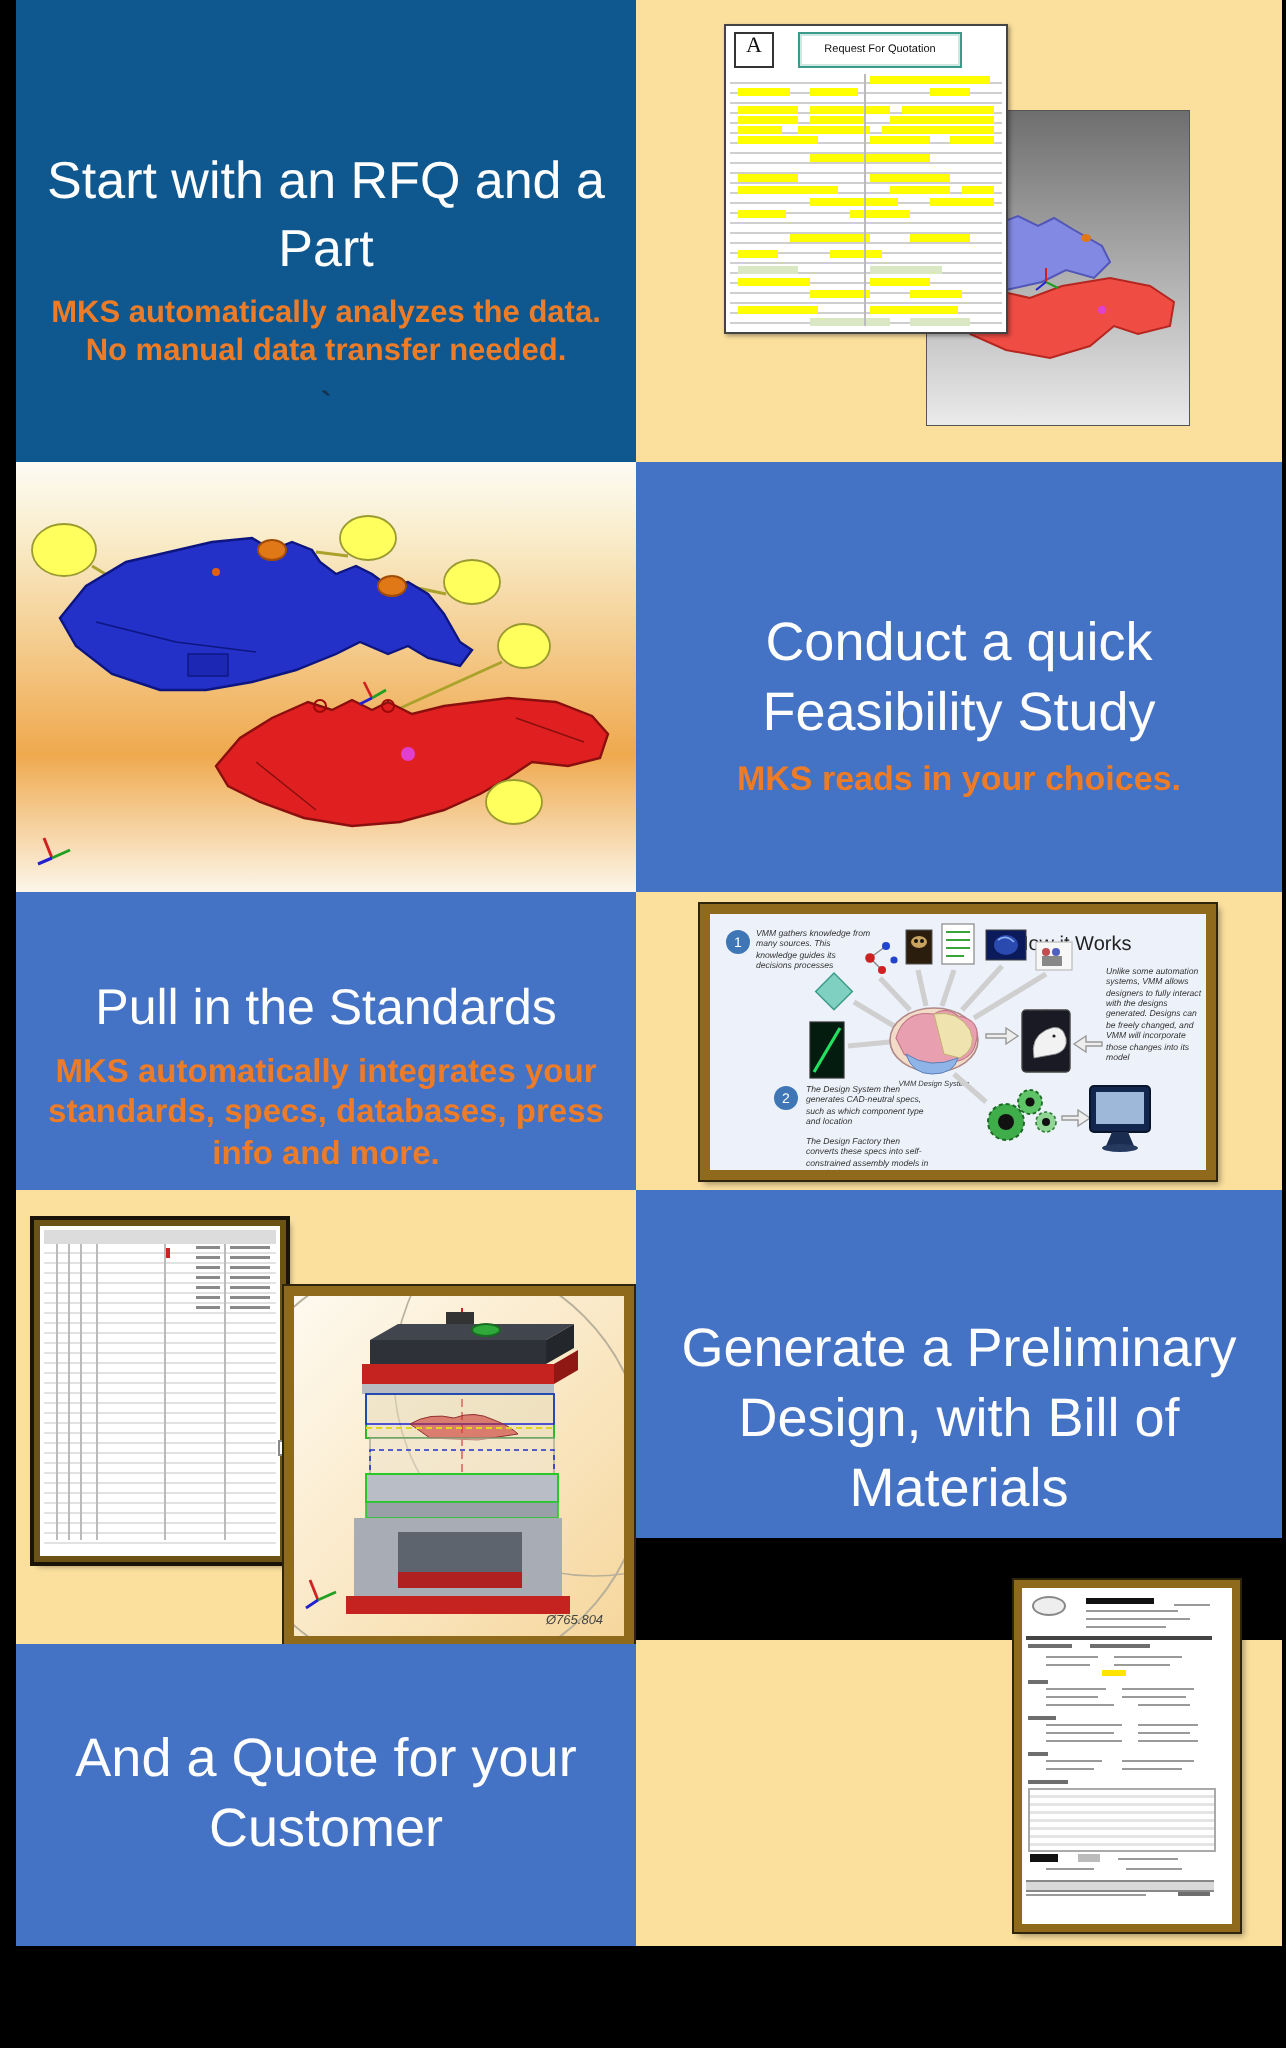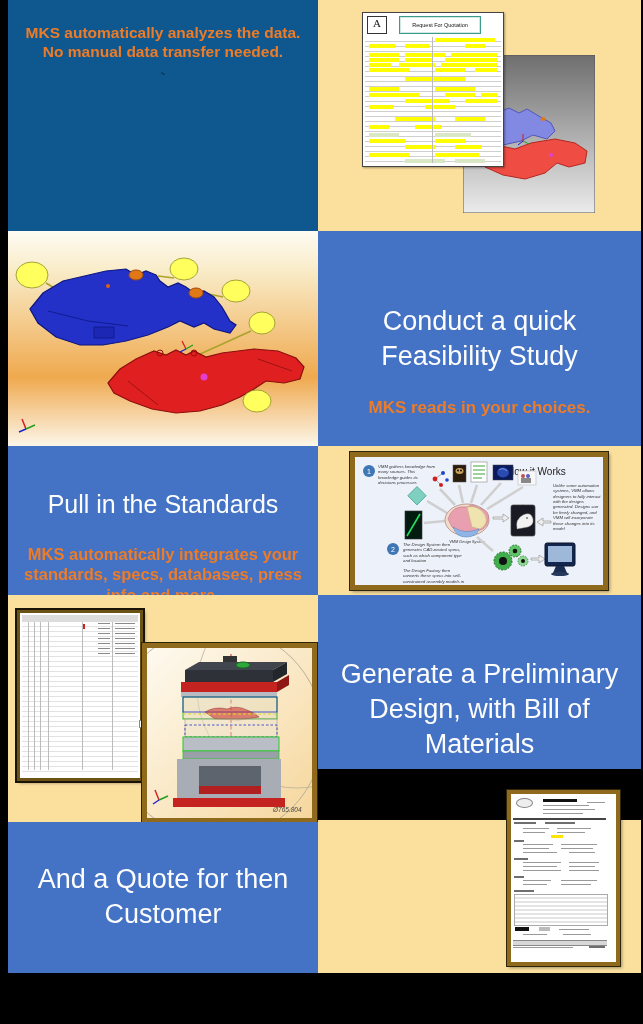--- a/index.html
+++ b/index.html
@@ -5,21 +5,21 @@
   html,body{margin:0;padding:0;background:#000;}
   body{width:643px;height:1024px;position:relative;overflow:hidden;
        font-family:"Liberation Sans",sans-serif;}
   .abs{position:absolute;}
   #canvas{position:absolute;left:8px;top:0;width:633px;height:973px;background:#000;}
   .cell{position:absolute;overflow:visible;}
   .blue-dark{background:#0f588f;}
   .blue-light{background:#4472c4;}
   .cream{background:#fadf9d;}
   .step-title{color:#fdfdfd;text-align:center;line-height:1.3;}
-  .step-sub{color:#ed7c28;font-weight:bold;text-align:center;line-height:1.25;margin-top:23px;}
+  .step-sub{color:#ed7c28;font-weight:bold;text-align:center;line-height:1.25;margin-top:5px;}
   .tickmark{color:#16304e;font-weight:bold;text-align:center;font-size:16px;margin-top:9px;}
   
   .sheet{background:#fff;border:1px solid #444;box-shadow:1px 1px 2px rgba(0,0,0,.35);}
   .rfq-rows{position:absolute;left:2px;right:2px;top:24px;bottom:3px;
     background:repeating-linear-gradient(to bottom,#ffffff 0 4px,#cfcfcf 4px 5px);}
   .yb{position:absolute;height:4px;background:#ffff00;}
   .gb{position:absolute;height:4px;background:#d9e7c4;}
   .vline{position:absolute;width:1px;background:#bbb;}
   
   .bom-frame{border:3px solid #6b5215;box-shadow:0 0 0 2px #1a1408,2px 2px 3px rgba(0,0,0,.4);background:#fff;}
@@ -33,20 +33,21 @@
   .lb{position:absolute;background:#6e6e6e;height:2px;}
   .qtable{position:absolute;background:repeating-linear-gradient(to bottom,#ffffff 0 2.5px,#e4e4e4 2.5px 4px);border:1px solid #aaa;}
   .tiny{font-size:4.3px;font-style:italic;color:#333;line-height:1.25;font-family:"Liberation Sans",sans-serif;}
 </style>
 </head>
 <body>
 
 <div id="canvas">
 
   <div class="cell blue-dark" style="left:0;top:0;width:310px;height:231px;">
+    <div class="step-title" style="padding:74px 8px 0;font-size:26px;">Start with an RFQ and a Part</div>
     <div class="step-sub" style="font-size:15.5px;padding:0 6px;">MKS automatically analyzes the data.  No manual data transfer needed.</div>
     <div class="tickmark">`</div>
   </div>
 
   <div class="cell cream" style="left:310px;top:0;width:323px;height:231px;">
 
     <div class="abs" style="left:145px;top:55px;width:132px;height:158px;">
       <svg width="132" height="158">
         <defs>
             <linearGradient id="gg" x1="0" y1="0" x2="0" y2="1">
@@ -341,21 +342,21 @@
         <text x="126" y="164" font-size="6.5" font-style="italic" fill="#444">Ø765.804</text>
       </svg>
     </div>
   </div>
 
   <div class="cell blue-light" style="left:310px;top:595px;width:323px;height:174px;">
     <div class="step-title" style="padding:62px 14px 0;font-size:27px;">Generate a Preliminary Design, with Bill of Materials</div>
   </div>
 
   <div class="cell blue-light" style="left:0;top:822px;width:310px;height:151px;">
-    <div class="step-title" style="padding:40px 10px 0;font-size:27px;">And a Quote for then Customer</div>
+    <div class="step-title" style="padding:40px 10px 0;font-size:27px;">And a Quote for your Customer</div>
   </div>
 
   <div class="cell cream" style="left:310px;top:820px;width:323px;height:153px;">
     <div class="gold-frame abs" style="left:189px;top:-30px;width:105px;height:168px;border-width:4px;z-index:5;">
       <div class="abs" style="left:5px;top:4px;width:15px;height:8px;border:1px solid #888;border-radius:50%;background:#eee;"></div>
       <div class="lb" style="left:32px;top:5px;width:34px;background:#111;height:3px;"></div>
       <div class="ln" style="left:32px;top:11px;width:46px;"></div>
       <div class="ln" style="left:32px;top:15px;width:52px;"></div>
       <div class="ln" style="left:32px;top:19px;width:40px;"></div>
       <div class="ln" style="left:76px;top:8px;width:18px;"></div>

